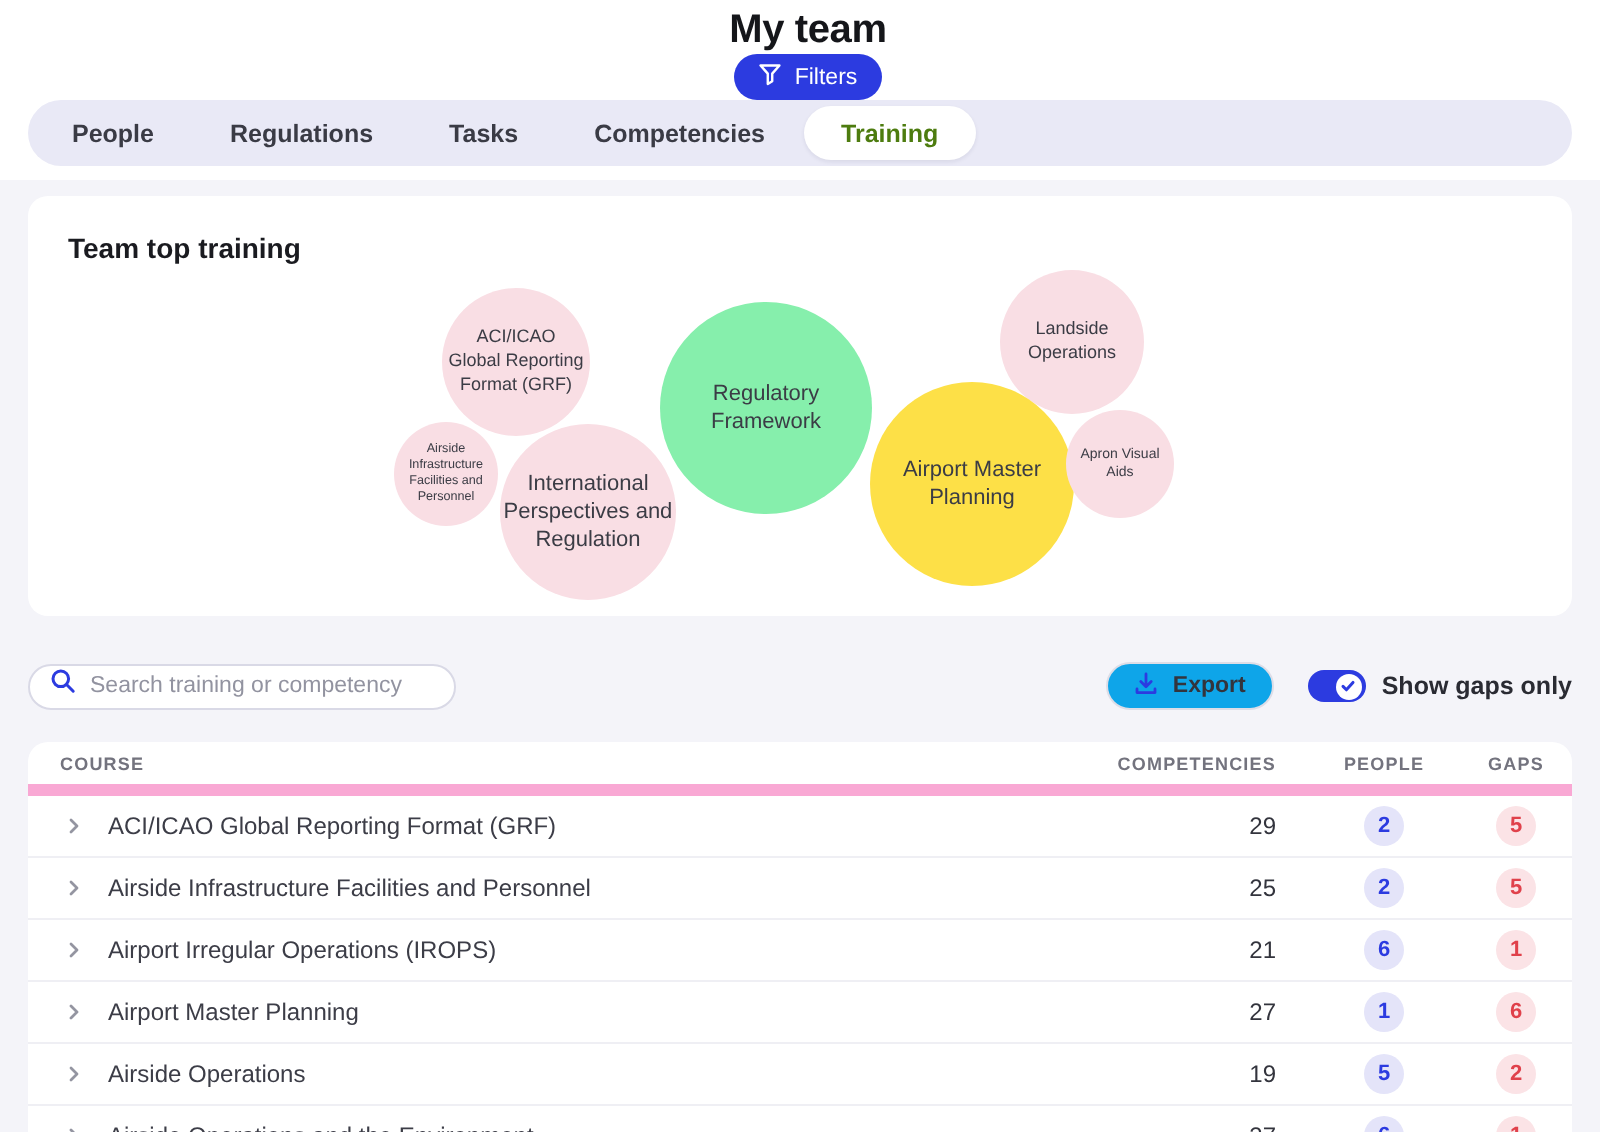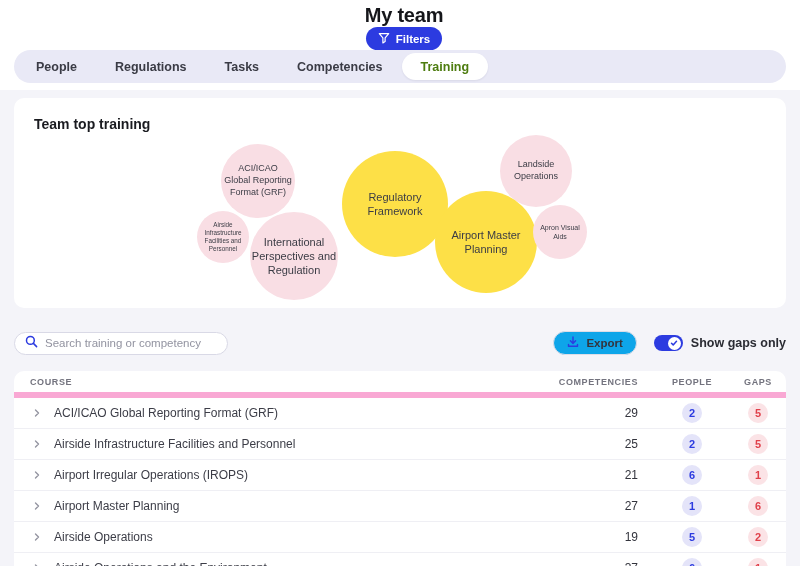--- a/index.html
+++ b/index.html
@@ -9,21 +9,21 @@
     background:#ffffff; color:#33343d; overflow:hidden;
   }
   .page { width:800px; height:566px; display:flex; flex-direction:column; overflow:hidden; }
 
   
   .header { height:50px; display:flex; align-items:center; justify-content:space-between;
             padding:4px 8px 0 16px; background:#ffffff;flex-direction:column; }
   .page-title { font-size:20px; font-weight:700; color:#15161a; letter-spacing:-0.2px; }
   .filters-btn { display:flex; align-items:center; gap:6px; height:24px; padding:0 12px;
                  background:var(--blue); border:none; border-radius:999px; color:#fff;
-                 font-size:11.5px; font-weight:700; cursor:pointer;
+                 font-size:11.5px; font-weight:400; cursor:pointer;
                  font-family:inherit; }
 
   
   .tabbar { margin:0 14px 7px 14px; height:33px; background:#e9e9f6; border-radius:999px;
             display:flex; align-items:center; padding:0 3px; }
   .tab { height:27px; display:flex; align-items:center; padding:0 19px; border-radius:999px;
          font-size:12.5px; font-weight:600; color:#3a3b45; cursor:pointer; background:transparent;
          border:none; font-family:inherit; }
   .tab.active { background:#ffffff; color:#4d7c0f; font-weight:700;
                 box-shadow:0 1px 2px rgba(30,30,60,.08);text-align:right; }
@@ -127,21 +127,21 @@
   </nav>
 
   <div class="content">
 
     <section class="chart-card">
       <div class="bubble-area">
       <div class="bubble" title="ACI/ICAO Global Reporting Format (GRF)" style="left: 207px; top: 46px; height: 74px; width: 74px; font-size: 9px; background: rgb(249, 222, 228);">ACI/ICAO
 Global Reporting
 Format (GRF)</div>
 
-      <div class="bubble" title="Regulatory Framework" style="left: 328px; top: 53px; height: 106px; width: 106px; font-size: 11px; background: #fde047;">Regulatory
+      <div class="bubble" title="Regulatory Framework" style="left: 316px; top: 53px; height: 106px; width: 106px; font-size: 11px; background: #86efac;">Regulatory
 Framework</div>
 
       <div class="bubble" title="Landside Operations" style="left: 486px; top: 37px; height: 72px; width: 72px; font-size: 9px; background: rgb(249, 222, 228);">Landside
 Operations</div>
 
       <div class="bubble" title="Airside Infrastructure Facilities and Personnel" style="left: 183px; top: 113px; height: 52px; width: 52px; font-size: 6.3px; background: rgb(249, 222, 228);">Airside
 Infrastructure
 Facilities and
 Personnel</div>
 

